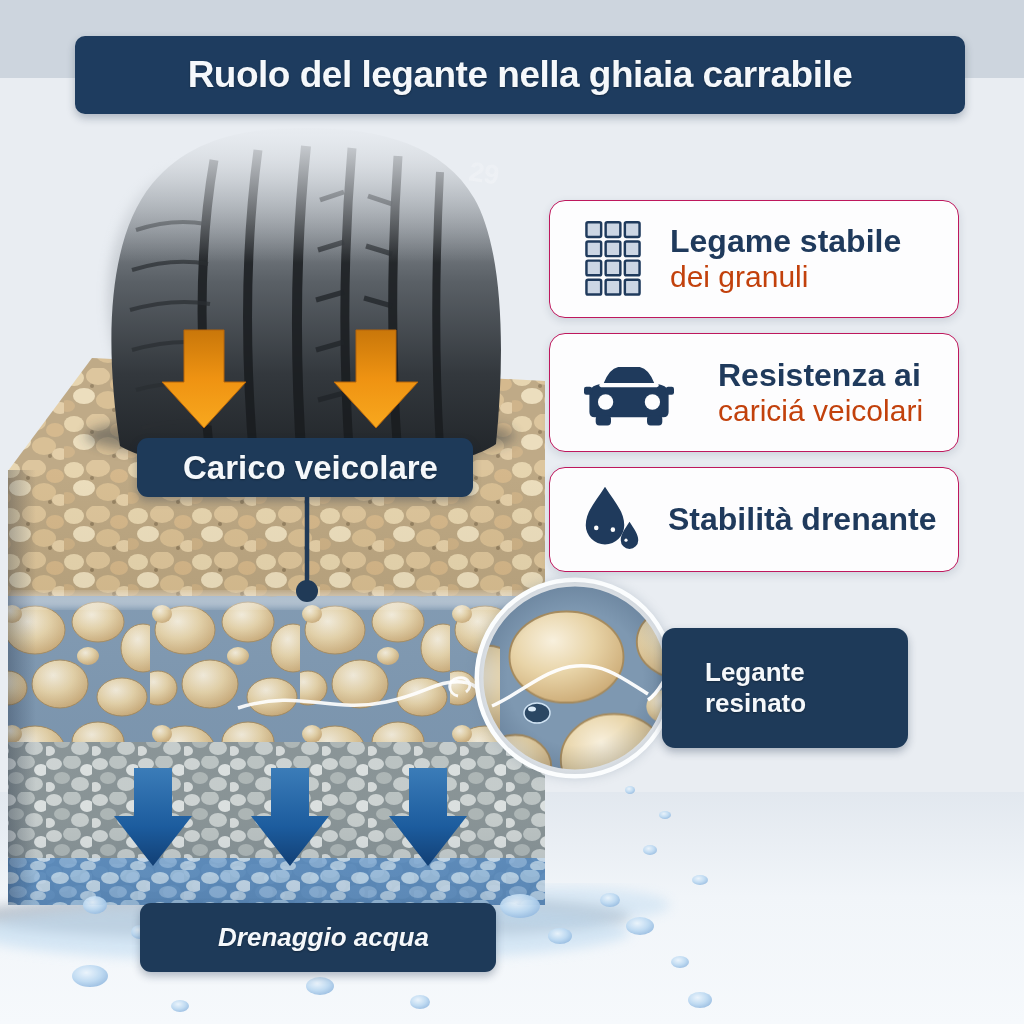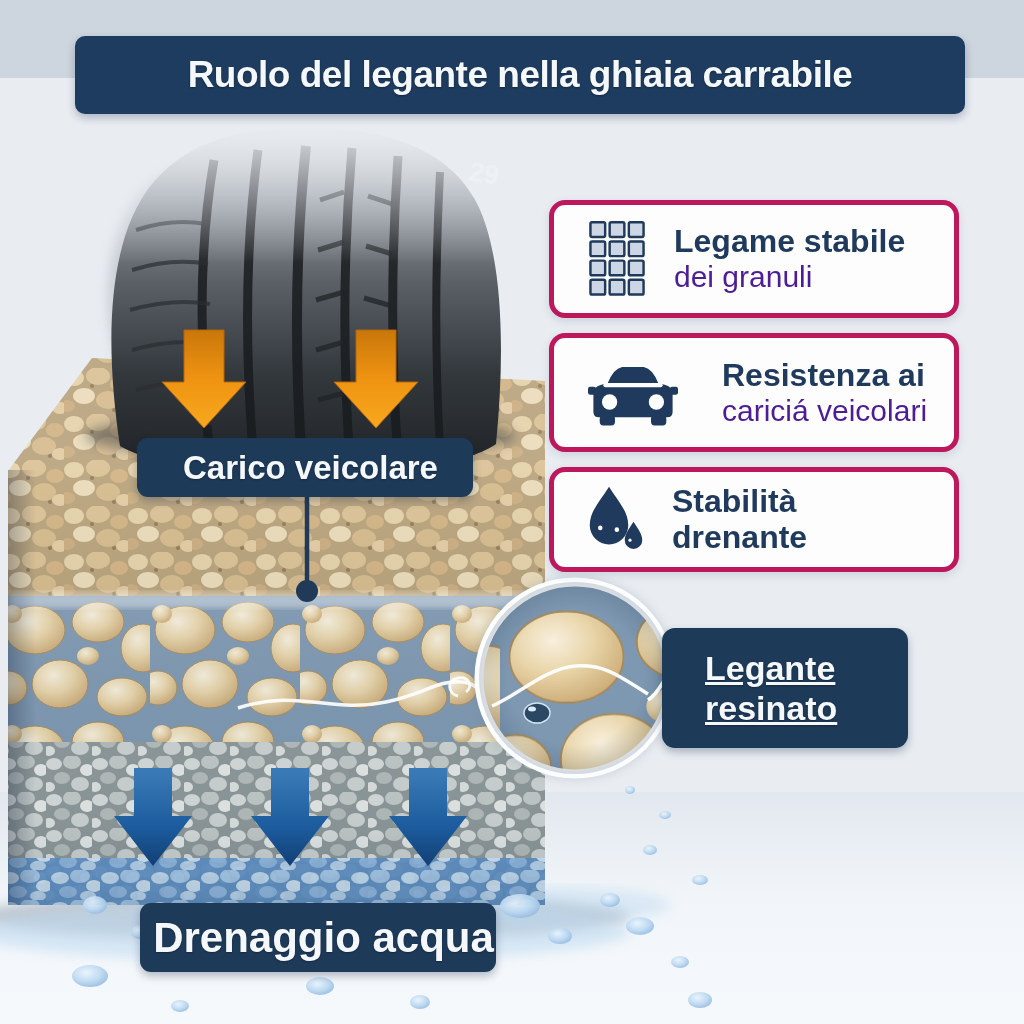--- a/index.html
+++ b/index.html
@@ -13,34 +13,34 @@
           background:#1e3c5f;border-radius:10px;display:flex;align-items:center;justify-content:center;
           box-shadow:0 4px 8px rgba(20,40,70,.28);z-index:6;}
   .banner span{color:#f5f8fb;font-size:37px;font-weight:700;letter-spacing:-.5px;
           text-shadow:0 1px 2px rgba(0,0,0,.35);}
   .navy-label{position:absolute;background:#1e3a59;border-radius:11px;display:flex;
           align-items:center;justify-content:center;box-shadow:0 4px 9px rgba(20,40,70,.3);z-index:5;}
   .navy-label span{color:#f5f8fb;font-weight:700;text-shadow:0 1px 2px rgba(0,0,0,.3);margin-left:11px;}
   #label-carico{left:137px;top:438px;width:336px;height:59px;}
   #label-carico span{font-size:33px;}
   #label-drenaggio{left:140px;top:903px;width:356px;height:69px;}
-  #label-drenaggio span{font-size:42px;}
+  #label-drenaggio span{font-size:26px;font-style:italic;}
   #label-legante{left:662px;top:628px;width:246px;height:120px;flex-direction:column;
           align-items:flex-start;justify-content:center;padding-left:32px;box-sizing:border-box;border-radius:13px;}
-  #label-legante span{font-size:34px;line-height:1.18;text-decoration:underline;}
+  #label-legante span{font-size:26px;line-height:1.18;}
   .cards{position:absolute;left:549px;top:200px;width:410px;z-index:5;}
-  .card{background:#fdfdfe;border:5px solid #be185d;border-radius:16px;
+  .card{background:#fdfdfe;border:1px solid #be185d;border-radius:16px;
         box-shadow:0 3px 9px rgba(40,60,90,.15);display:flex;align-items:center;
         gap:28px;padding:0 20px 0 34px;box-sizing:border-box;margin-bottom:15px;}
   #card-1{height:118px;}
   #card-2{height:119px;gap:44px;}
   #card-3{height:105px;}
   .card .txt{display:flex;flex-direction:column;line-height:1.12;}
   .card .l1{color:#1f3a5c;font-size:32px;font-weight:700;}
-  .card .l2{color:#4c1d95;font-size:30px;font-weight:400;}
+  .card .l2{color:#c2410c;font-size:30px;font-weight:400;}
   .icon-box{flex:0 0 auto;display:flex;align-items:center;justify-content:center;}
 </style>
 </head>
 <body>
 
 <div class="canvas">
   <div class="band-top"></div>
   <div class="ground"></div>
 
   <svg class="scene" viewBox="0 0 1024 1024">

